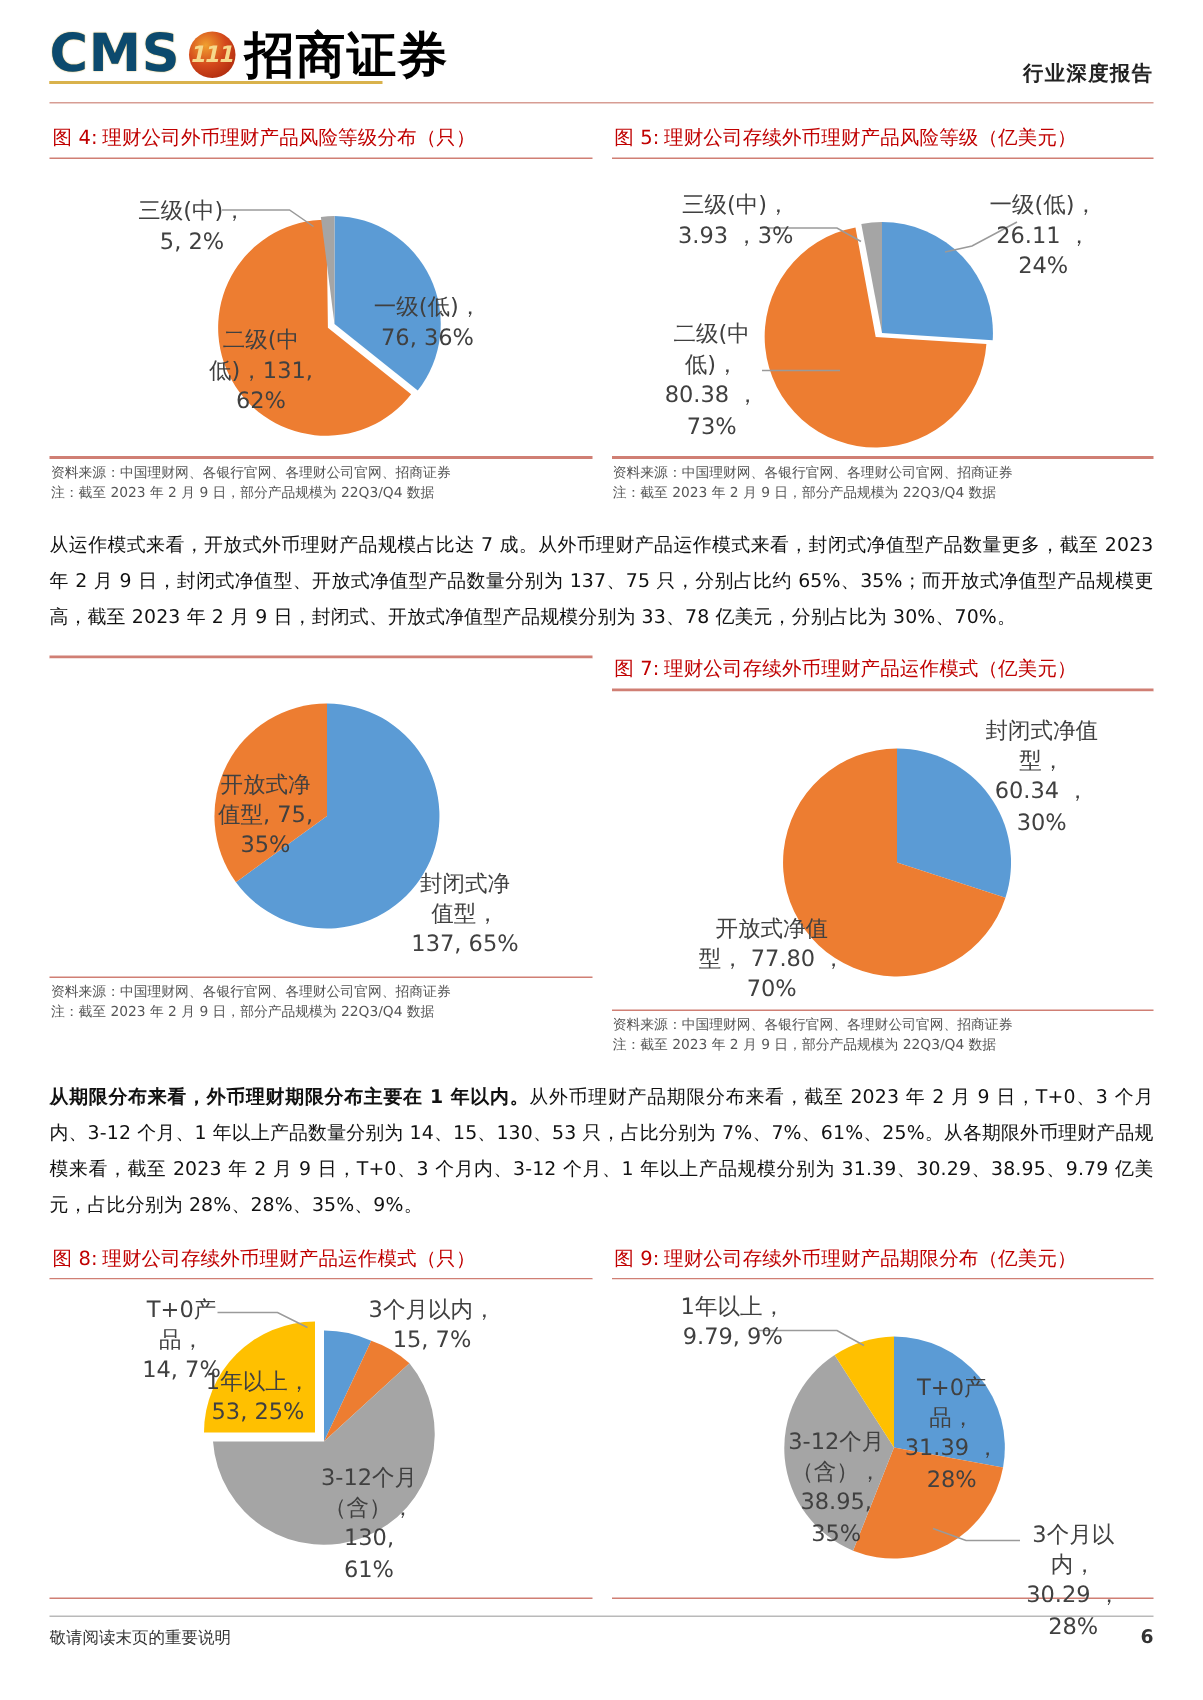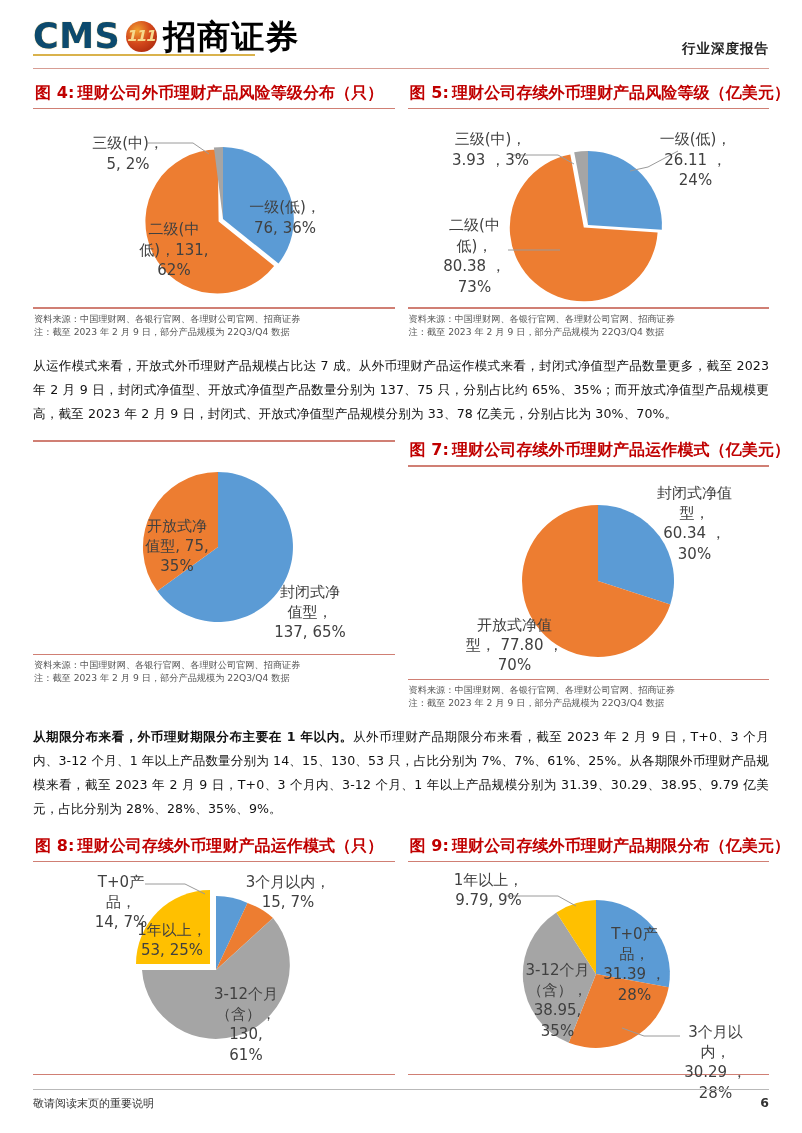--- a/index.html
+++ b/index.html
@@ -94,22 +94,22 @@
     gap:13px;
     margin-top:14px;
   }
   .panel{
     flex:1 1 0;
     min-width:0;
     position:relative;
   }
   .panel-title{
     font-family:"DejaVu Sans", sans-serif;
-    font-weight:700;
-    font-size:16px;
+    font-weight:400;
+    font-size:13px;
     color:#c00000;
     padding:0 0 4px 2px;
     white-space:nowrap;
     letter-spacing:0.1px;
   }
   .panel-title .num{ margin-right:3px; }
   .rule-top{ height:1.2px; background:#d07f74; }
   .rule-bot{ height:1.2px; background:#d07f74; margin-top:2px;}
   .chart-area{
     position:relative;
@@ -147,21 +147,21 @@
     color:#111;
     text-align:justify;
     margin:13px 0 0 0;
     letter-spacing:0.1px;
   }
   .para b{ font-weight:700; }
 
   
   .footer{
     position:absolute;
-    left:33px; right:33px; bottom:22px;
+    left:33px; right:33px; bottom:34px;
   }
   .footer-rule{ height:1px; background:#b9b9b9; }
   .footer-inner{
     display:flex; justify-content:space-between; align-items:baseline;
     padding-top:5px;
     font-family:"DejaVu Sans", sans-serif;
     font-size:11px;
     color:#333;
   }
   .footer-page{ font-weight:700; font-size:12.5px; }

